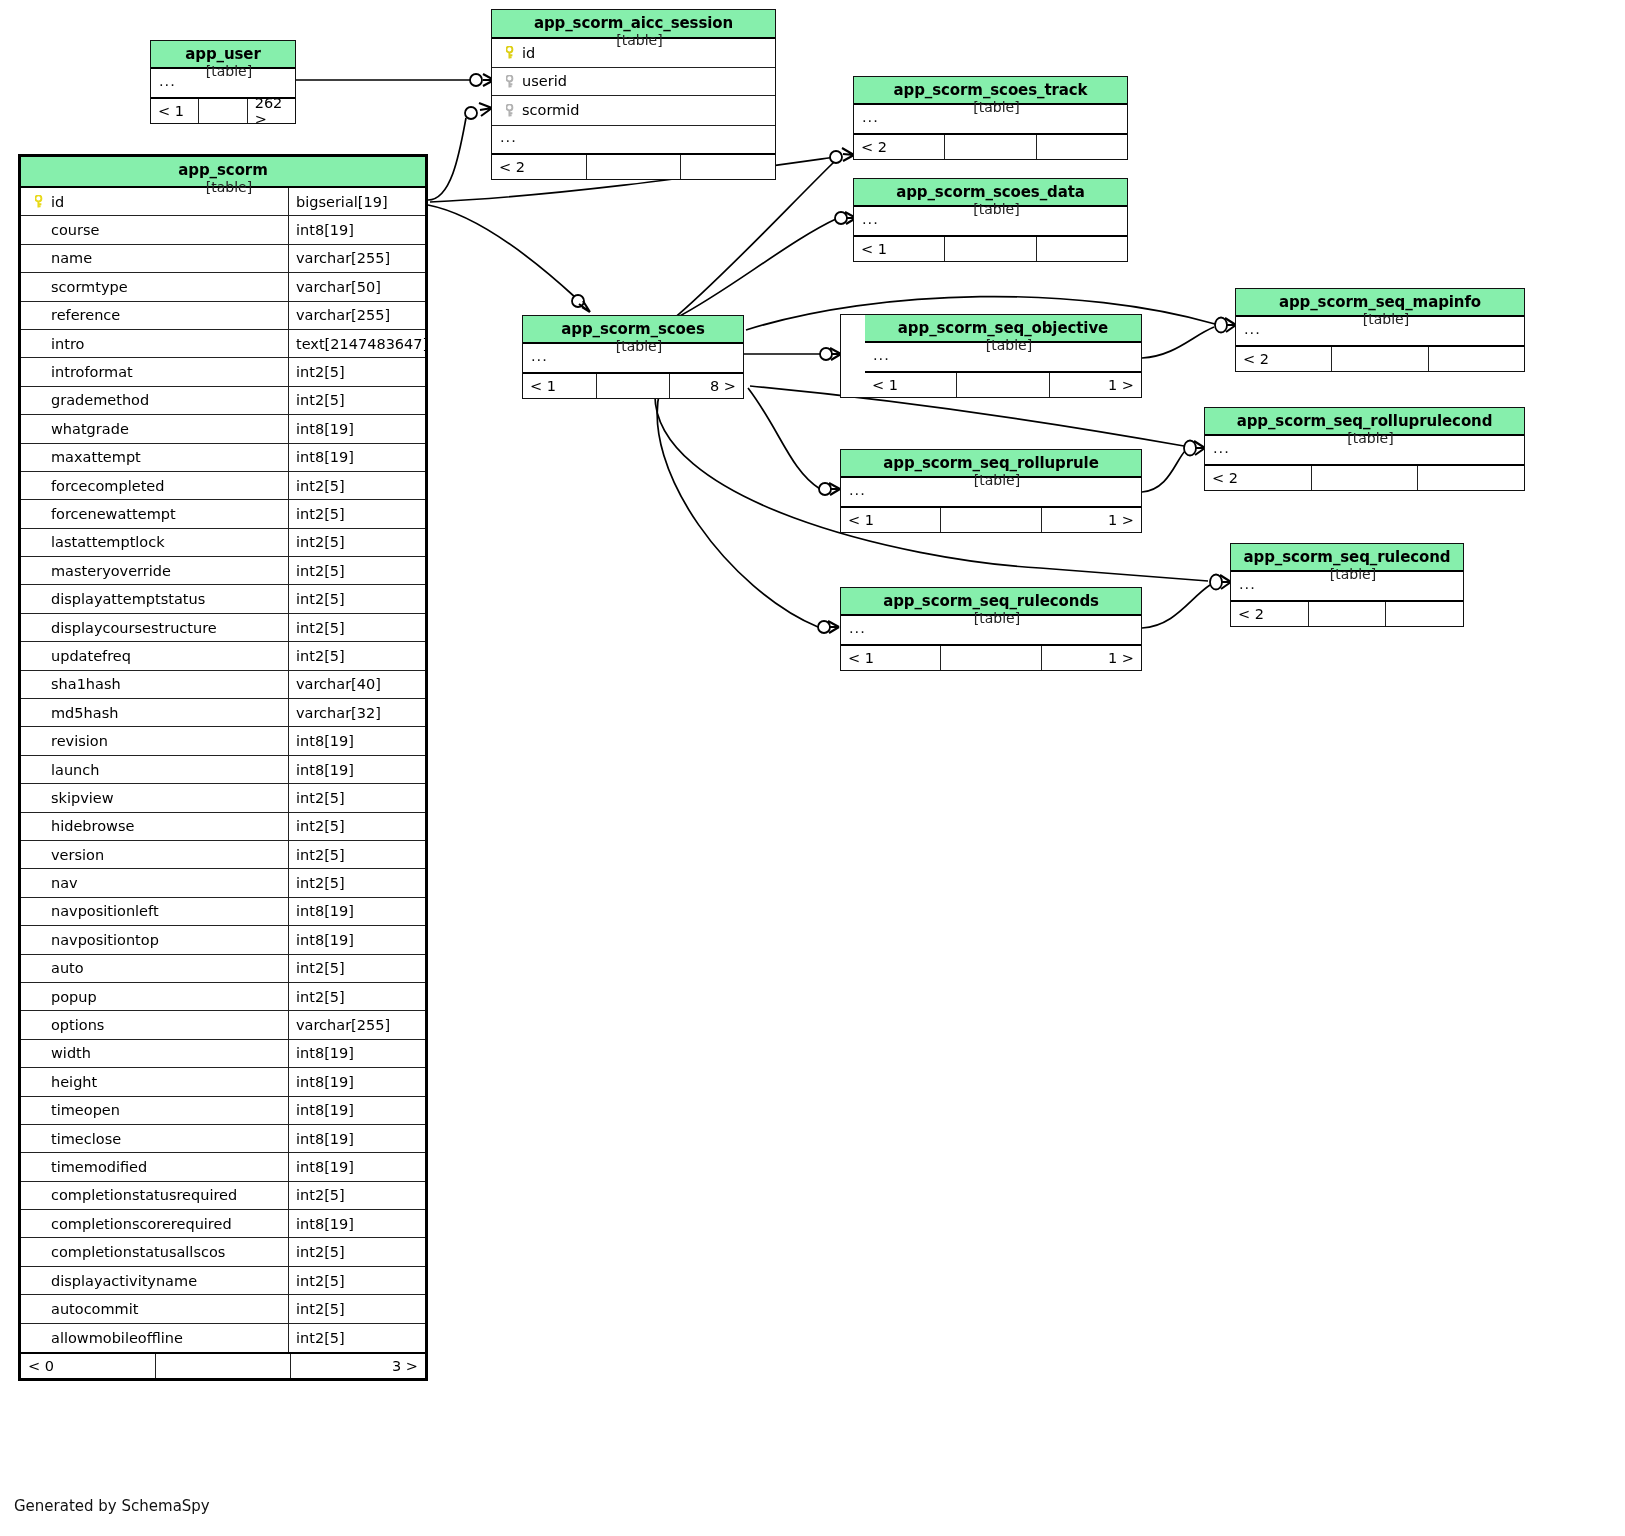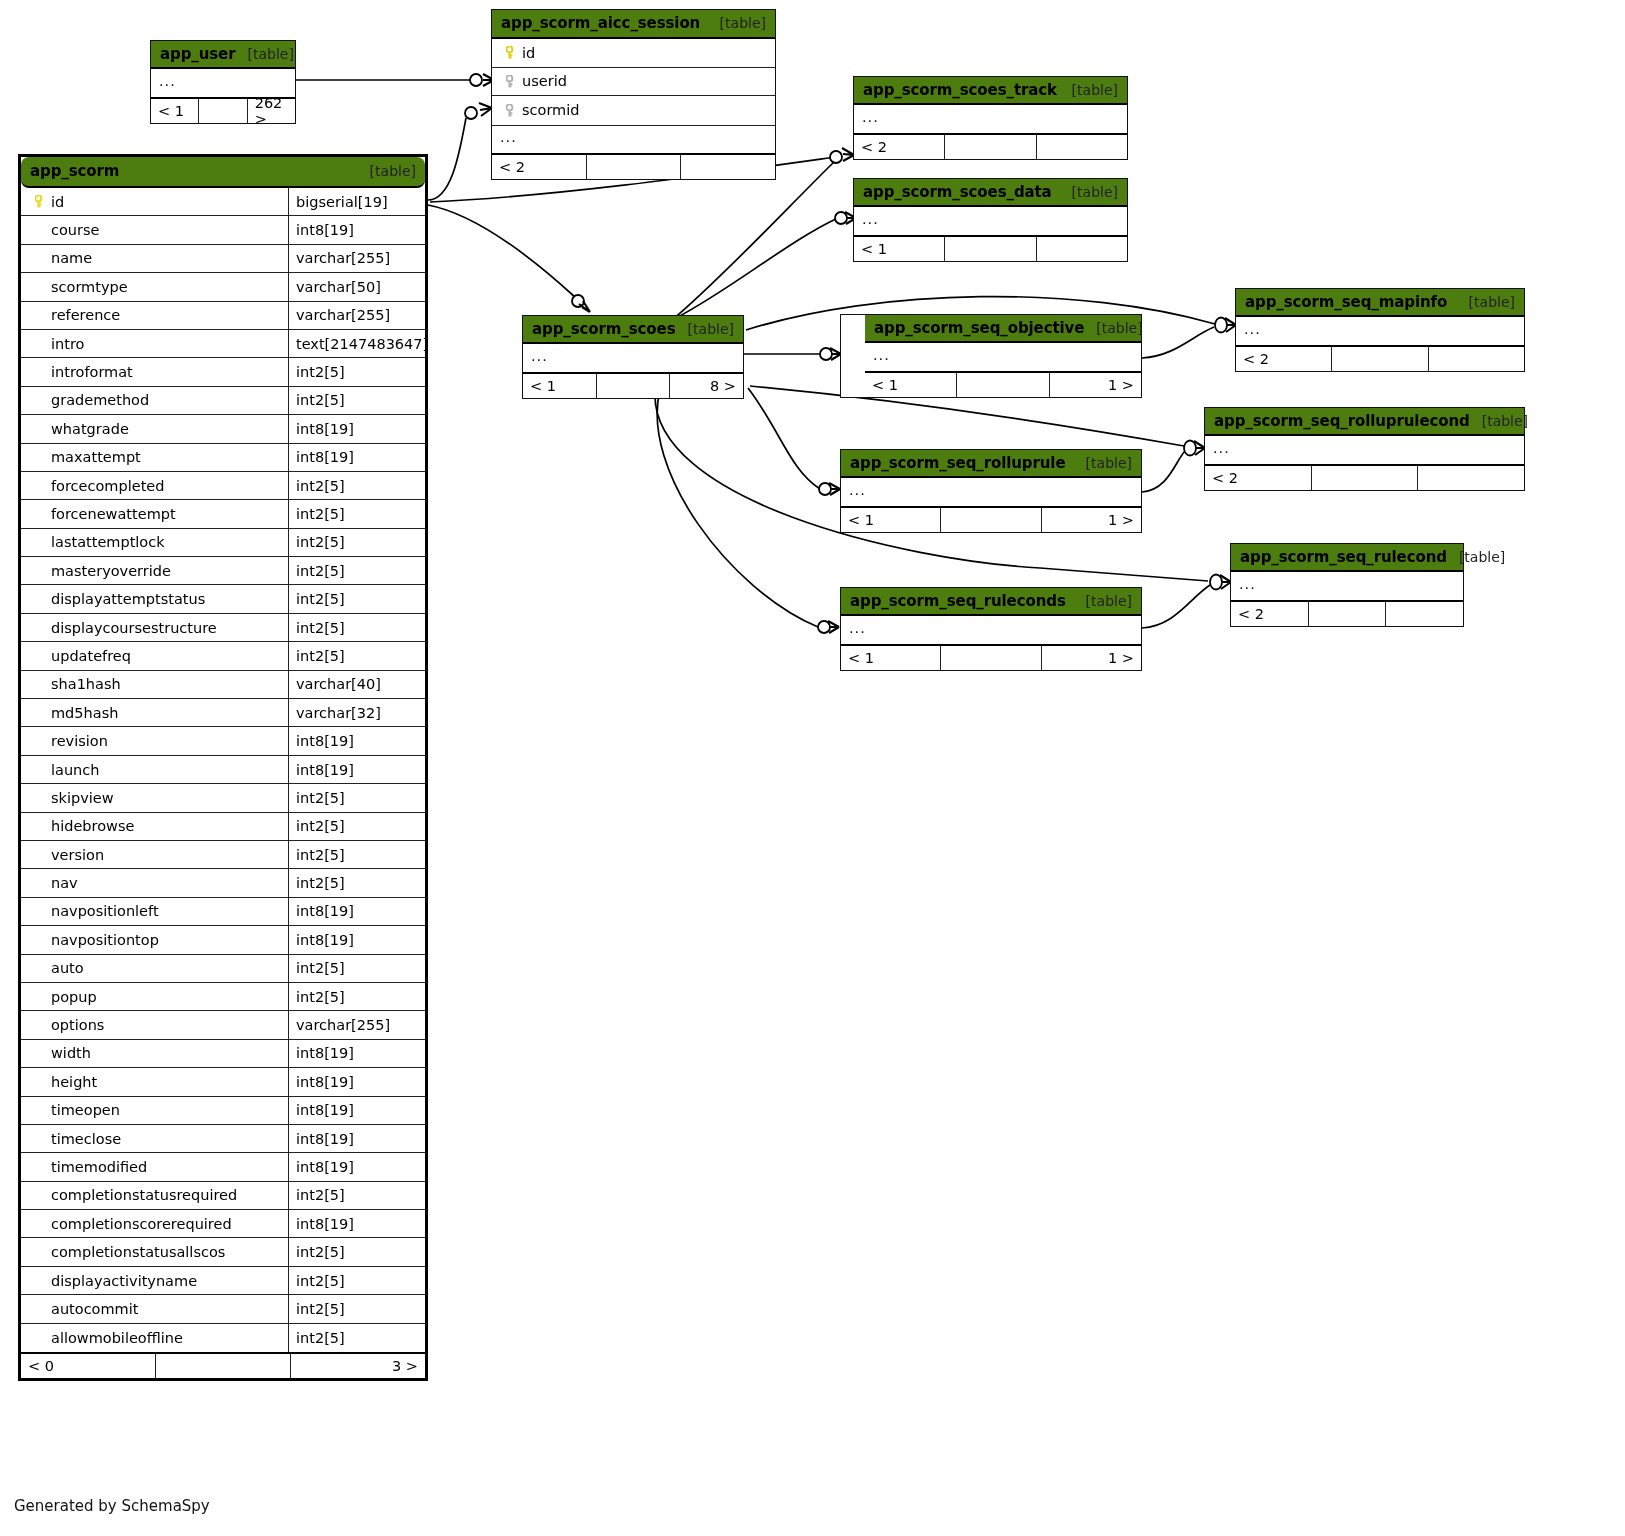--- a/index.html
+++ b/index.html
@@ -34,25 +34,26 @@
     box-sizing: border-box;
     z-index: 5;
   }
   .table-box.thick {
     border: 3px solid #000000;
   }
   .tbl-header {
     display: flex;
     align-items: center;
     justify-content: space-between;
-    background: #4d7c0f;
+    background: #86efac;
     border-bottom: 2px solid #000000;
     padding: 4px 9px 5px 9px;
     box-sizing: border-box;
     height: 29px;
+    flex-direction: column;
   }
   .tbl-name {
     font-weight: bold;
     font-size: 15px;
     letter-spacing: -0.1px;
     white-space: nowrap;
   }
   .tbl-tag {
     font-size: 14px;
     font-weight: normal;
@@ -138,21 +139,21 @@
   }
   .footer-cell.mid { justify-content: center; }
   .caption {
     position: absolute;
     font-size: 15px;
     color: #111111;
     white-space: nowrap;
   }
   
   #tbl-app_scorm .col-name { flex: 0 0 268px; }
-  #tbl-app_scorm .tbl-header { height: 31px; border-radius: 8px; }
+  #tbl-app_scorm .tbl-header { height: 31px; }
 </style>
 </head>
 <body>
 
 <div id="canvas">
 
   <svg id="edges" viewBox="0 0 1625 1536" xmlns="http://www.w3.org/2000/svg">
     <defs>
       <g id="crowfoot">
         <path d="M0,0 L11,-6 M0,0 L11,0 M0,0 L11,6" stroke="#000" stroke-width="2" fill="none"></path>

